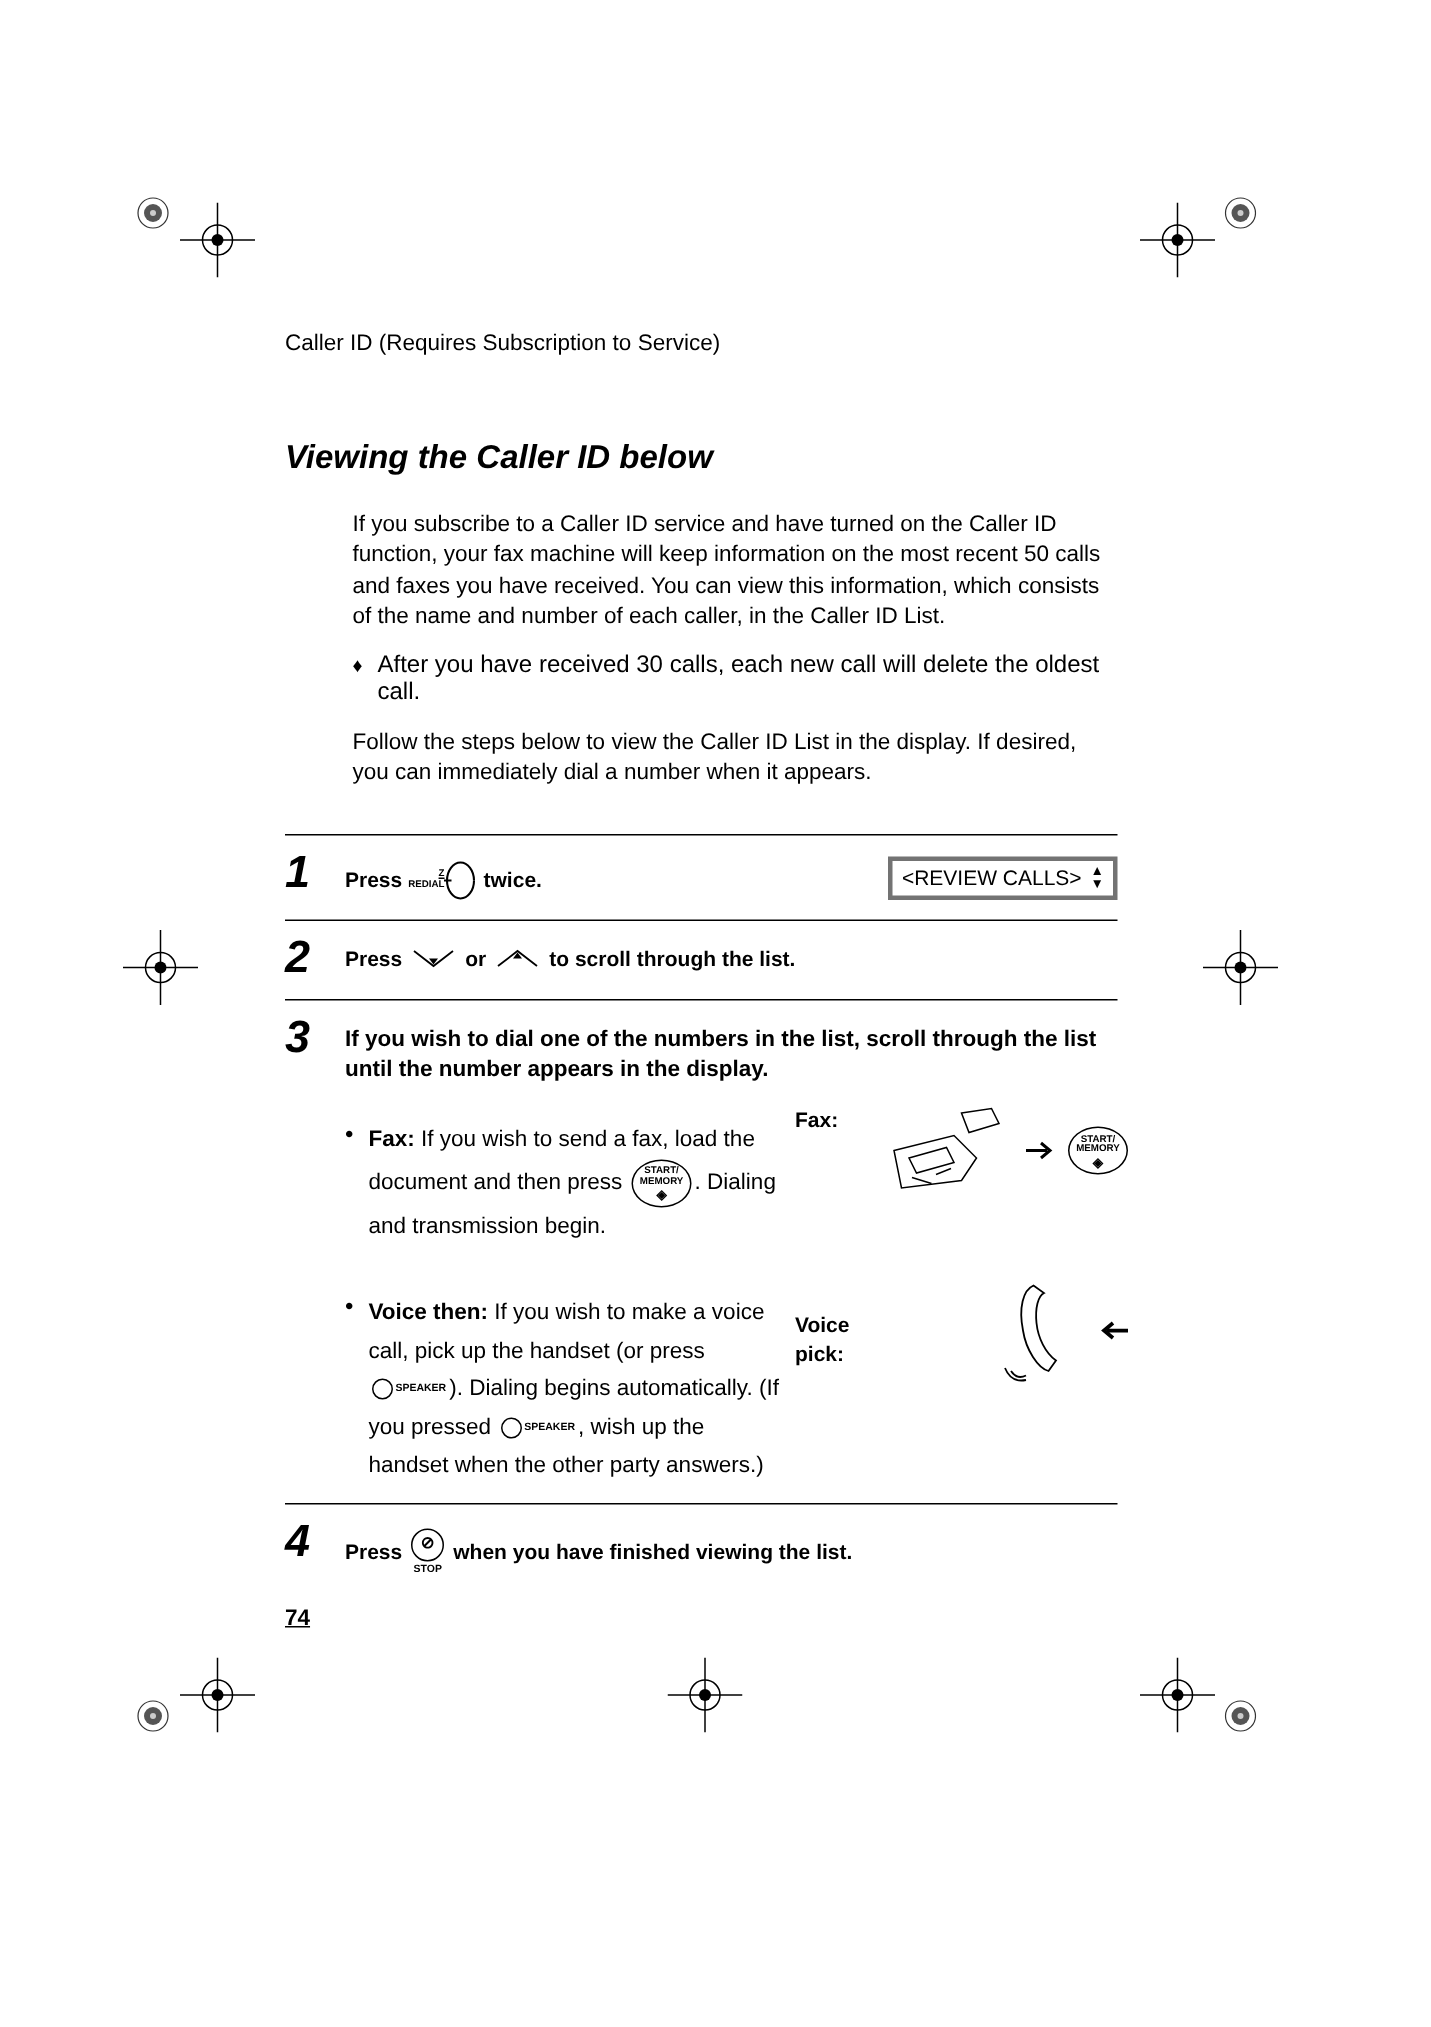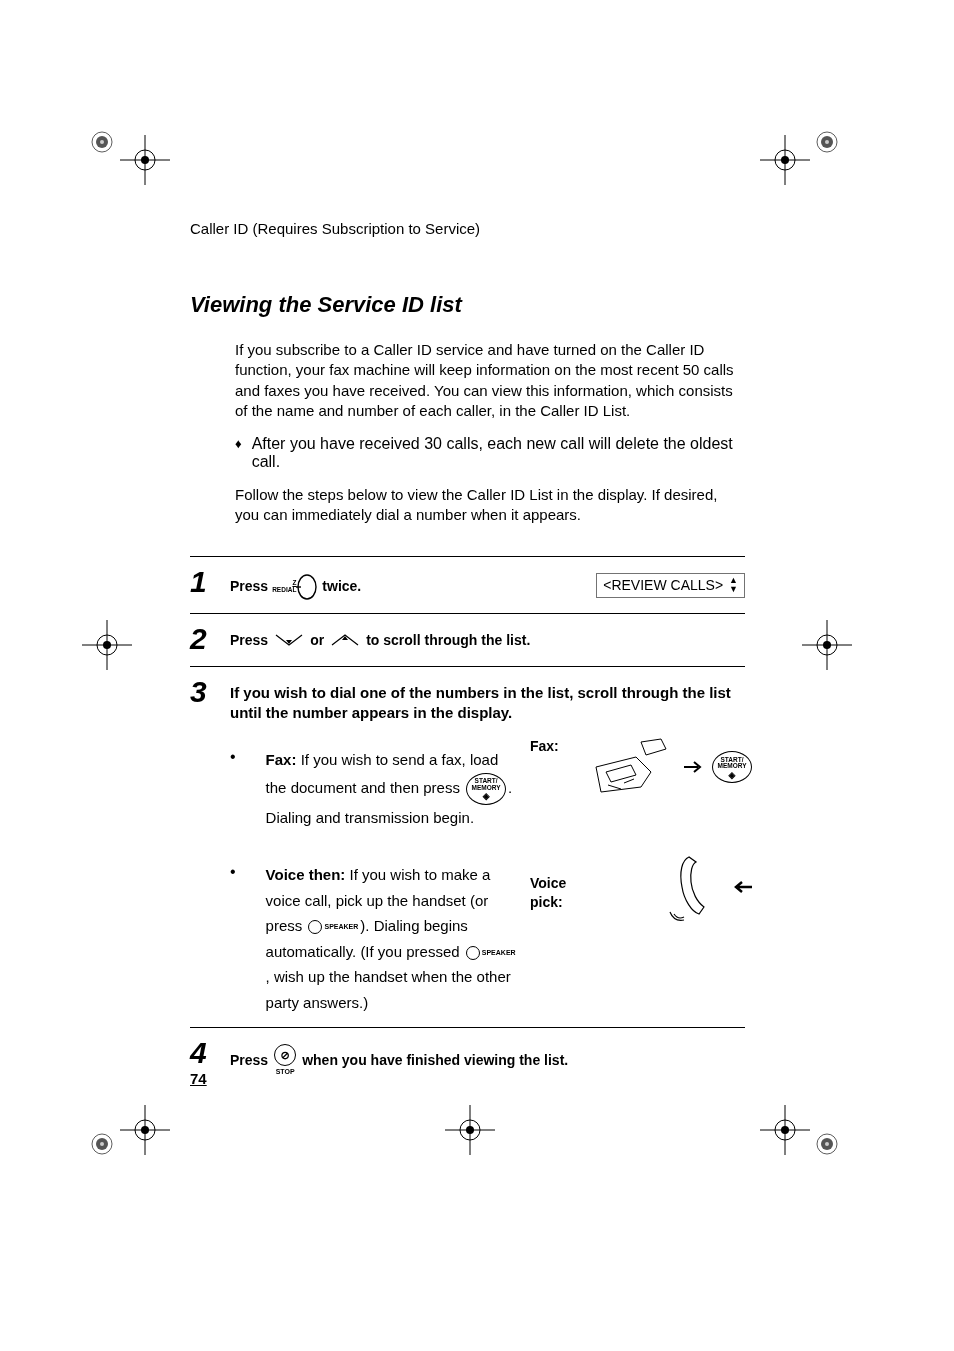--- a/index.html
+++ b/index.html
@@ -80,21 +80,21 @@
     line-height: 1.35;
     padding-top: 6px;
   }
   .step-body .bold { font-weight: bold; }
   .inline-icon {
     display: inline-block;
     vertical-align: middle;
     margin: 0 2px;
   }
   .lcd {
-    border: 1px solid #737373;
+    border: 3px solid #737373;
     padding: 2px 6px;
     font-size: 14px;
     display: inline-flex;
     align-items: center;
     gap: 6px;
     float: right;
     margin-top: -2px;
   }
   .lcd .arrows {
     display: inline-flex;
@@ -208,21 +208,21 @@
   .speaker-btn .t { font-size: 7px; font-weight: bold; }
   .nowrap { white-space: nowrap; }
   .page-num {
     position: absolute;
     left: 190px;
     top: 1070px;
     font-weight: bold;
     font-size: 15px;
     text-decoration: underline;
   }
-  .flow-para { line-height: 1.7; margin-left: 20px; }
+  .flow-para { line-height: 1.7; }
 </style>
 </head>
 <body>
 
 <div class="cornermark" style="left:90px;top:130px;">
   <svg viewBox="0 0 24 24">
       <circle cx="12" cy="12" r="10" fill="none" stroke="#333" stroke-width="0.8"></circle>
       <circle cx="12" cy="12" r="6" fill="#555"></circle>
       <circle cx="12" cy="12" r="2" fill="#ccc"></circle>
     </svg>
@@ -302,21 +302,21 @@
       <circle cx="12" cy="12" r="10" fill="none" stroke="#333" stroke-width="0.8"></circle>
       <circle cx="12" cy="12" r="6" fill="#555"></circle>
       <circle cx="12" cy="12" r="2" fill="#ccc"></circle>
     </svg>
 </div>
 
 <div class="page">
 
   <div class="running-head">Caller ID (Requires Subscription to Service)</div>
 
-  <div class="section-title">Viewing the Service ID list</div>
+  <div class="section-title">Viewing the Caller ID below</div>
 
   <div class="intro">
     <p>If you subscribe to a Caller ID service and have turned on the Caller ID function, your fax machine will keep information on the most recent 50 calls and faxes you have received. You can view this information, which consists of the name and number of each caller, in the Caller ID List.</p>
     <div class="bullet">
       <span class="diamond">♦</span>
       <span>After you have received 30 calls, each new call will delete the oldest call.</span>
     </div>
     <p>Follow the steps below to view the Caller ID List in the display. If desired, you can immediately dial a number when it appears.</p>
   </div>
 

